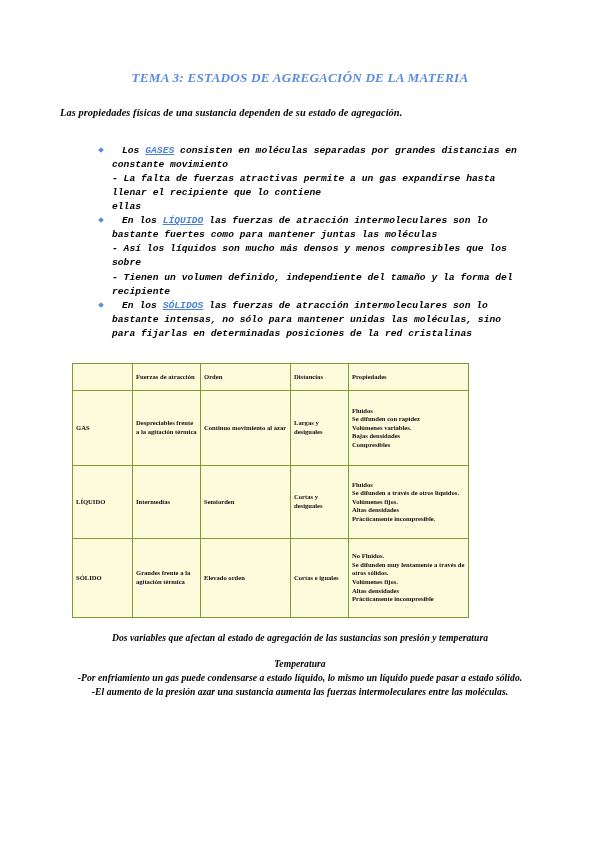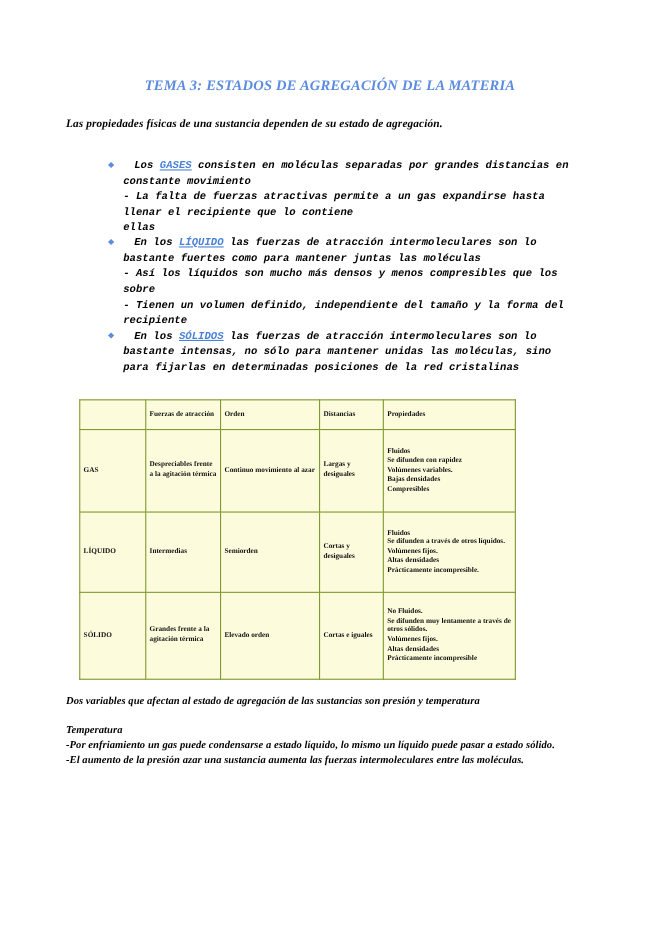--- a/index.html
+++ b/index.html
@@ -120,20 +120,21 @@
     height: 22px;
     vertical-align: top;
     padding-top: 3px;
   }
   .row-gas td { height: 70px; }
   .row-liq td { height: 68px; }
   .row-sol td { height: 74px; }
 
   .tail {
     padding-top: 13px;
+    text-align: center;
   }
   .tail p {
     font-style: italic;
     font-weight: bold;
     font-size: 9.6px;
     line-height: 1.47;
     margin: 0;
     letter-spacing: 0.05px;
   }
   .tail .spacer {

